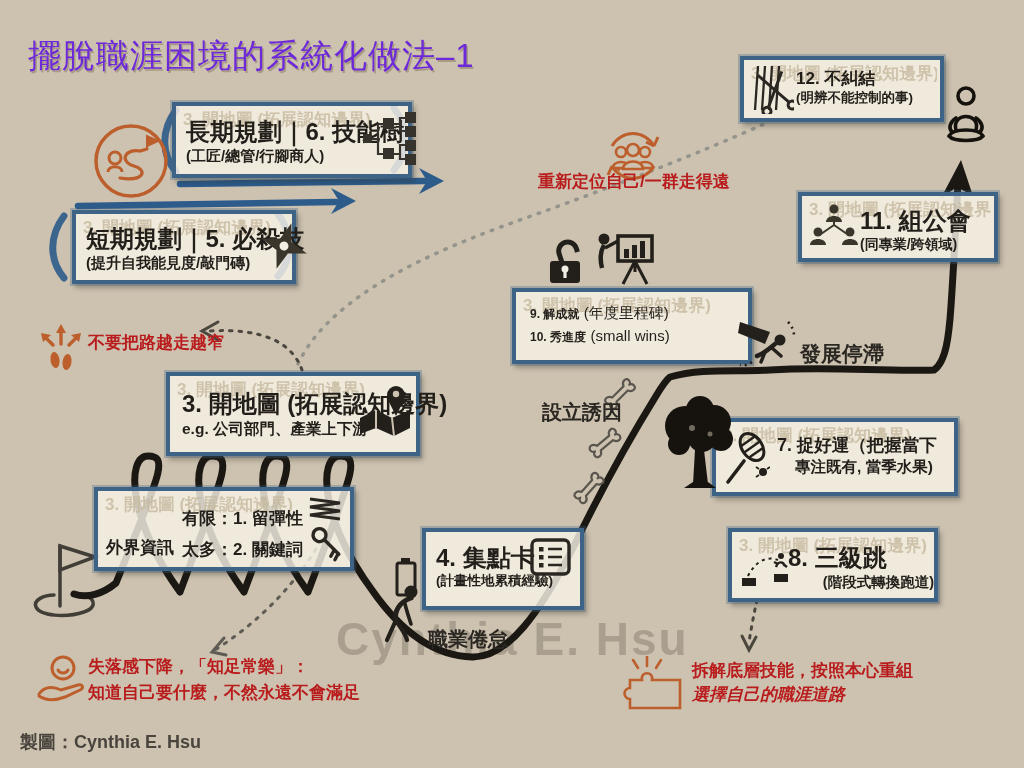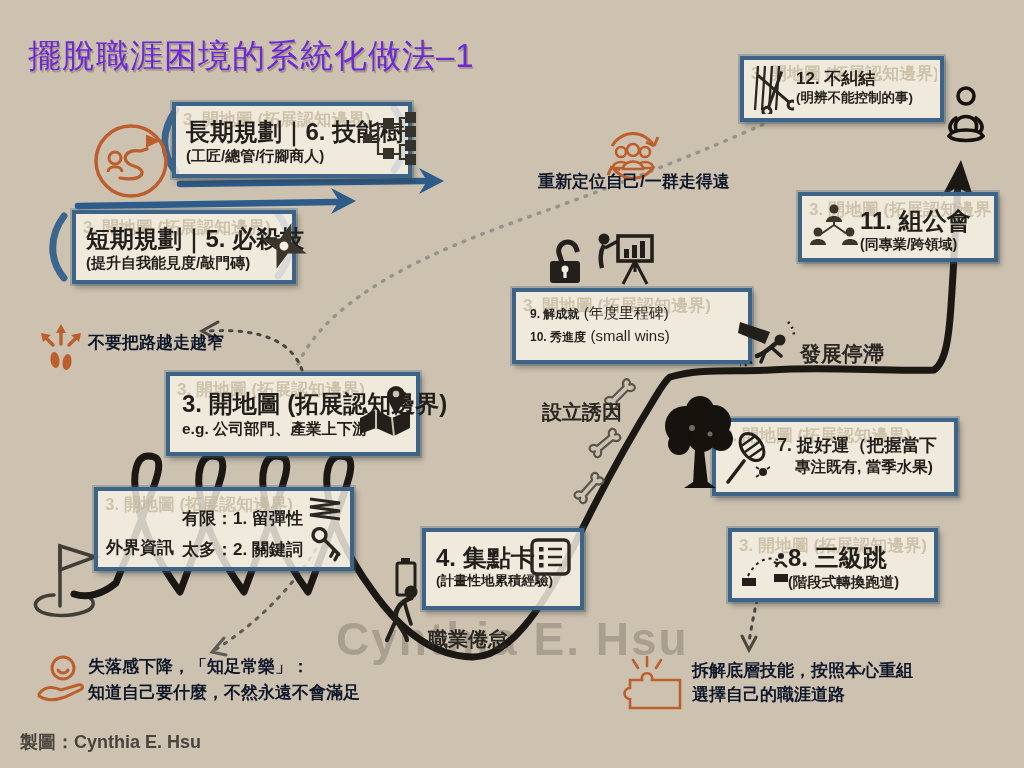--- a/index.html
+++ b/index.html
@@ -46,23 +46,23 @@
   #box-info .lbl{font-size:17px;font-weight:bold;margin-top:24px;}
   #box-info .col .t{font-size:17px;line-height:1.8;}
   #box-7{left:712px;top:418px;width:238px;height:70px;}
   #box-7 .inner{padding:12px 8px 0 52px;text-align:center;}
   #box-7 .t{font-size:17.5px;} #box-7 .s{font-size:15.5px;padding-left:14px;}
   #box-4{left:422px;top:528px;width:154px;height:74px;}
   #box-4 .inner{padding:10px 0 0 10px;}
   #box-4 .s{font-size:13.5px;}
   #box-8{left:728px;top:528px;width:202px;height:66px;}
   #box-8 .inner{padding:10px 0 0 56px;}
-  #box-8 .s{font-size:14.5px;}
+  #box-8 .s{font-size:14.5px;text-align:right;}
   
-  .olabel{position:absolute;z-index:4;color:#0f172a;font-weight:bold;font-size:17px;white-space:nowrap;}
+  .olabel{position:absolute;z-index:4;color:#b91c1c;font-weight:bold;font-size:17px;white-space:nowrap;}
   .dlabel{position:absolute;z-index:4;color:#2b2823;font-weight:600;white-space:nowrap;}
   .icon{position:absolute;z-index:4;}
 </style>
 </head>
 <body>
 
 <div class="canvas">
 
   <svg class="layer-under" width="1024" height="768" viewBox="0 0 1024 768">
 
@@ -412,15 +412,15 @@
   <div class="olabel" style="left:88px;top:655px;">失落感下降，「知足常樂」：</div>
   <div class="olabel" style="left:88px;top:681px;">知道自己要什麼，不然永遠不會滿足</div>
 
   <svg class="icon" style="left:622px;top:656px;" width="68" height="58" viewBox="0 0 68 58">
     <g stroke="#bc5f2d" stroke-width="2.6" fill="none" stroke-linecap="round">
       <path d="M 16,12 L 11,4 M 25,10 L 25,1 M 34,12 L 39,4"></path>
       <path d="M 8,24 H 20 C 18,15 32,15 30,24 H 58 V 52 H 8 V 43 A 5.5,5.5 0 0 1 8,32 Z"></path>
     </g>
   </svg>
   <div class="olabel" style="left:692px;top:659px;">拆解底層技能，按照本心重組</div>
-  <div class="olabel" style="left:692px;top:683px;">選擇自己的職涯道路</div>
+  <div class="olabel" style="left:692px;top:683px;font-style:italic;">選擇自己的職涯道路</div>
 
 </div>
 
 </body></html>

